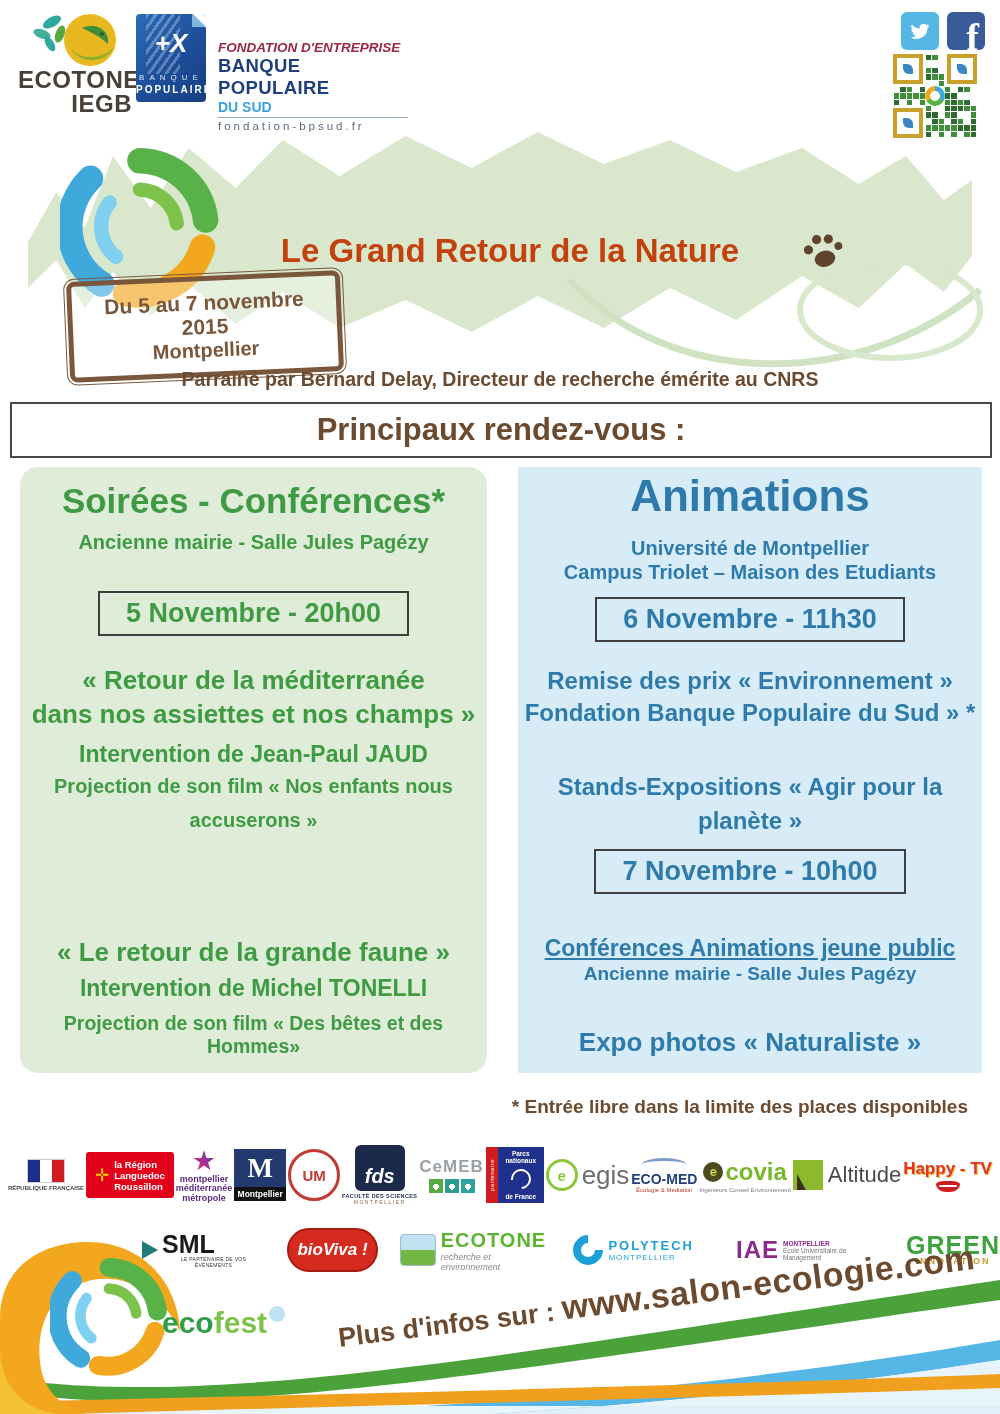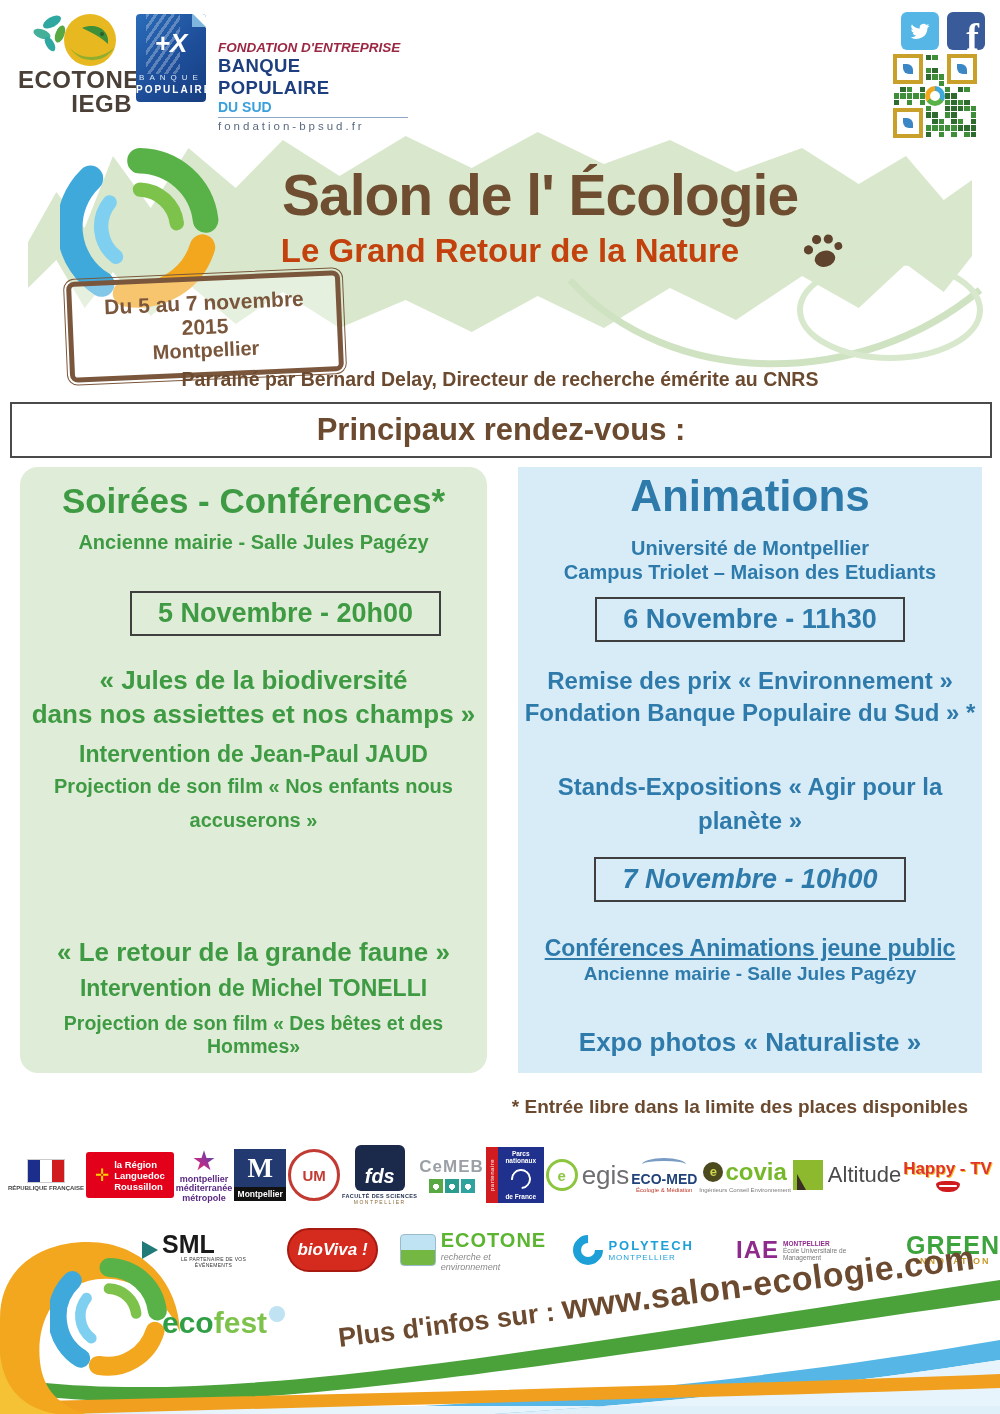--- a/index.html
+++ b/index.html
@@ -62,33 +62,33 @@
   
   .panel{position:absolute;top:467px;height:606px;}
   .panel-green{left:20px;width:467px;background:#dfecd7;border-radius:18px;}
   .panel-blue{left:518px;width:464px;background:#d8ecf8;}
   .panel > div{position:absolute;left:0;width:100%;text-align:center;}
   .gtx{color:#3f9b43;font-weight:800;}
   .btx{color:#2e7bab;font-weight:800;}
   .datebox{display:inline-block;border:2px solid #3f3f3f;padding:5px 26px;font-weight:800;font-size:27px;}
   .cf-title{top:14px;font-size:35px;}
   .cf-venue{top:64px;font-size:20px;}
-  .cf-box1{top:124px;padding-left:32px;} .cf-box2{top:404px;}
+  .cf-box1{top:124px;} .cf-box2{top:404px;}
   .cf-q1{top:198px;font-size:26px;}
   .cf-q2{top:232px;font-size:26px;}
   .cf-sp{top:274px;font-size:23px;}
   .cf-f1{top:308px;font-size:20px;}
   .cf-f2{top:342px;font-size:20px;}
   .cf-q3{top:470px;font-size:26px;}
   .cf-sp2{top:508px;font-size:23px;}
   .cf-f3{top:545px;font-size:19.5px;}
   .an-title{top:4px;font-size:44px;}
   .an-v1{top:70px;font-size:20px;}
   .an-v2{top:94px;font-size:20px;}
-  .an-box1{top:130px;} .an-box2{top:390px;font-style:italic;}
+  .an-box1{top:130px;} .an-box2{top:382px;}
   .an-p1{top:200px;font-size:24px;}
   .an-p2{top:232px;font-size:24px;}
   .an-s1{top:306px;font-size:24px;}
   .an-s2{top:340px;font-size:24px;}
   .an-c1{top:468px;font-size:23px;text-decoration:underline;}
   .an-c2{top:496px;font-size:19px;}
   .an-e1{top:560px;font-size:26px;}
   .footnote{position:absolute;right:32px;top:1096px;color:#6b4a2f;font-weight:800;font-size:19px;}
   
   .partners{position:absolute;display:flex;align-items:center;}
@@ -289,21 +289,20 @@
     <path d="M10,30 C110,140 300,140 420,40" stroke="#cfe3c2" stroke-width="7" fill="none"></path>
     <ellipse cx="330" cy="60" rx="90" ry="48" stroke="#d8e8cc" stroke-width="6" fill="none"></ellipse>
   </svg>
   <svg class="salon-logo-lg" width="160" height="160" viewBox="0 0 100 100">
     <path d="M50,8 A42,42 0 0 1 91,45" stroke="#58b247" stroke-width="16" fill="none" stroke-linecap="round"></path>
     <path d="M89,62 A42,42 0 0 1 41,91" stroke="#f2a71f" stroke-width="16" fill="none" stroke-linecap="round"></path>
     <path d="M26,85 A42,42 0 0 1 19,19" stroke="#3fa9dc" stroke-width="16" fill="none" stroke-linecap="round"></path>
     <path d="M50,26 A24,24 0 0 1 73,47" stroke="#7cc24b" stroke-width="9" fill="none" stroke-linecap="round"></path>
     <path d="M35,68 A24,24 0 0 1 31,34" stroke="#7fd0f0" stroke-width="9" fill="none" stroke-linecap="round"></path>
   </svg>
-  <div class="poster-title">Salon de l' Écologie</div>
   <div class="poster-subtitle">Le Grand Retour de la Nature</div>
   <svg class="paw" width="46" height="46" viewBox="0 0 40 40">
     <ellipse cx="20" cy="27" rx="9" ry="7" fill="#5f432c"></ellipse>
     <circle cx="8" cy="16" r="4" fill="#5f432c"></circle>
     <circle cx="17" cy="9" r="4" fill="#5f432c"></circle>
     <circle cx="27" cy="11" r="4" fill="#5f432c"></circle>
     <circle cx="34" cy="19" r="3.4" fill="#5f432c"></circle>
   </svg>
 
   <div class="stamp">
@@ -314,21 +313,21 @@
   <div class="sponsor">Parrainé par Bernard Delay, Directeur de recherche émérite au CNRS</div>
 
   <div class="section-box">
     <span>Principaux rendez-vous :</span>
   </div>
 
   <div class="panel panel-green">
     <div class="gtx cf-title">Soirées - Conférences*</div>
     <div class="gtx cf-venue">Ancienne mairie - Salle Jules Pagézy</div>
     <div class="cf-box1"><span class="datebox gtx">5 Novembre - 20h00</span></div>
-    <div class="gtx cf-q1">« Jules de la biodiversité</div>
+    <div class="gtx cf-q1">« Retour de la méditerranée</div>
     <div class="gtx cf-q2">dans nos assiettes et nos champs »</div>
     <div class="gtx cf-sp">Intervention de Jean-Paul JAUD</div>
     <div class="gtx cf-f1">Projection de son film « Nos enfants nous</div>
     <div class="gtx cf-f2">accuserons »</div>
     <div class="gtx cf-q3">« Le retour de la grande faune »</div>
     <div class="gtx cf-sp2">Intervention de Michel TONELLI</div>
     <div class="gtx cf-f3">Projection de son film « Des bêtes et des Hommes»</div>
   </div>
 
   <div class="panel panel-blue">

